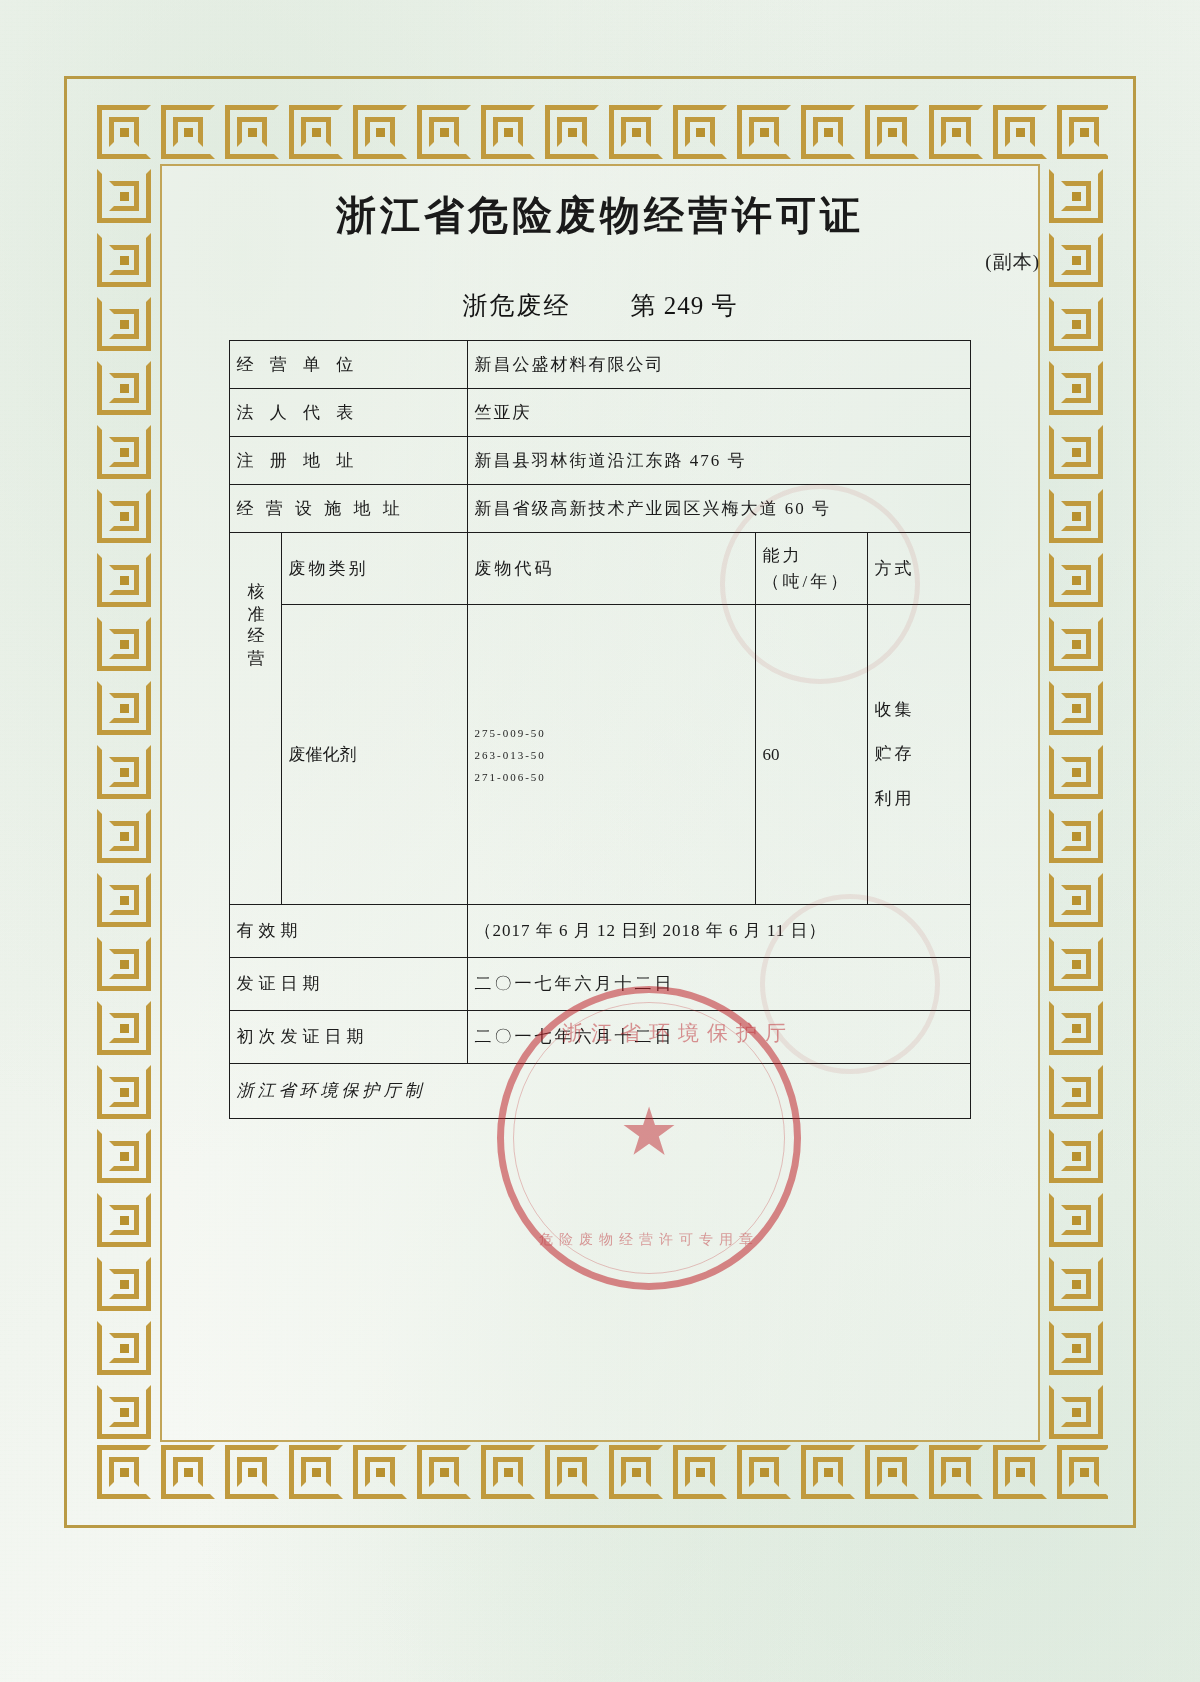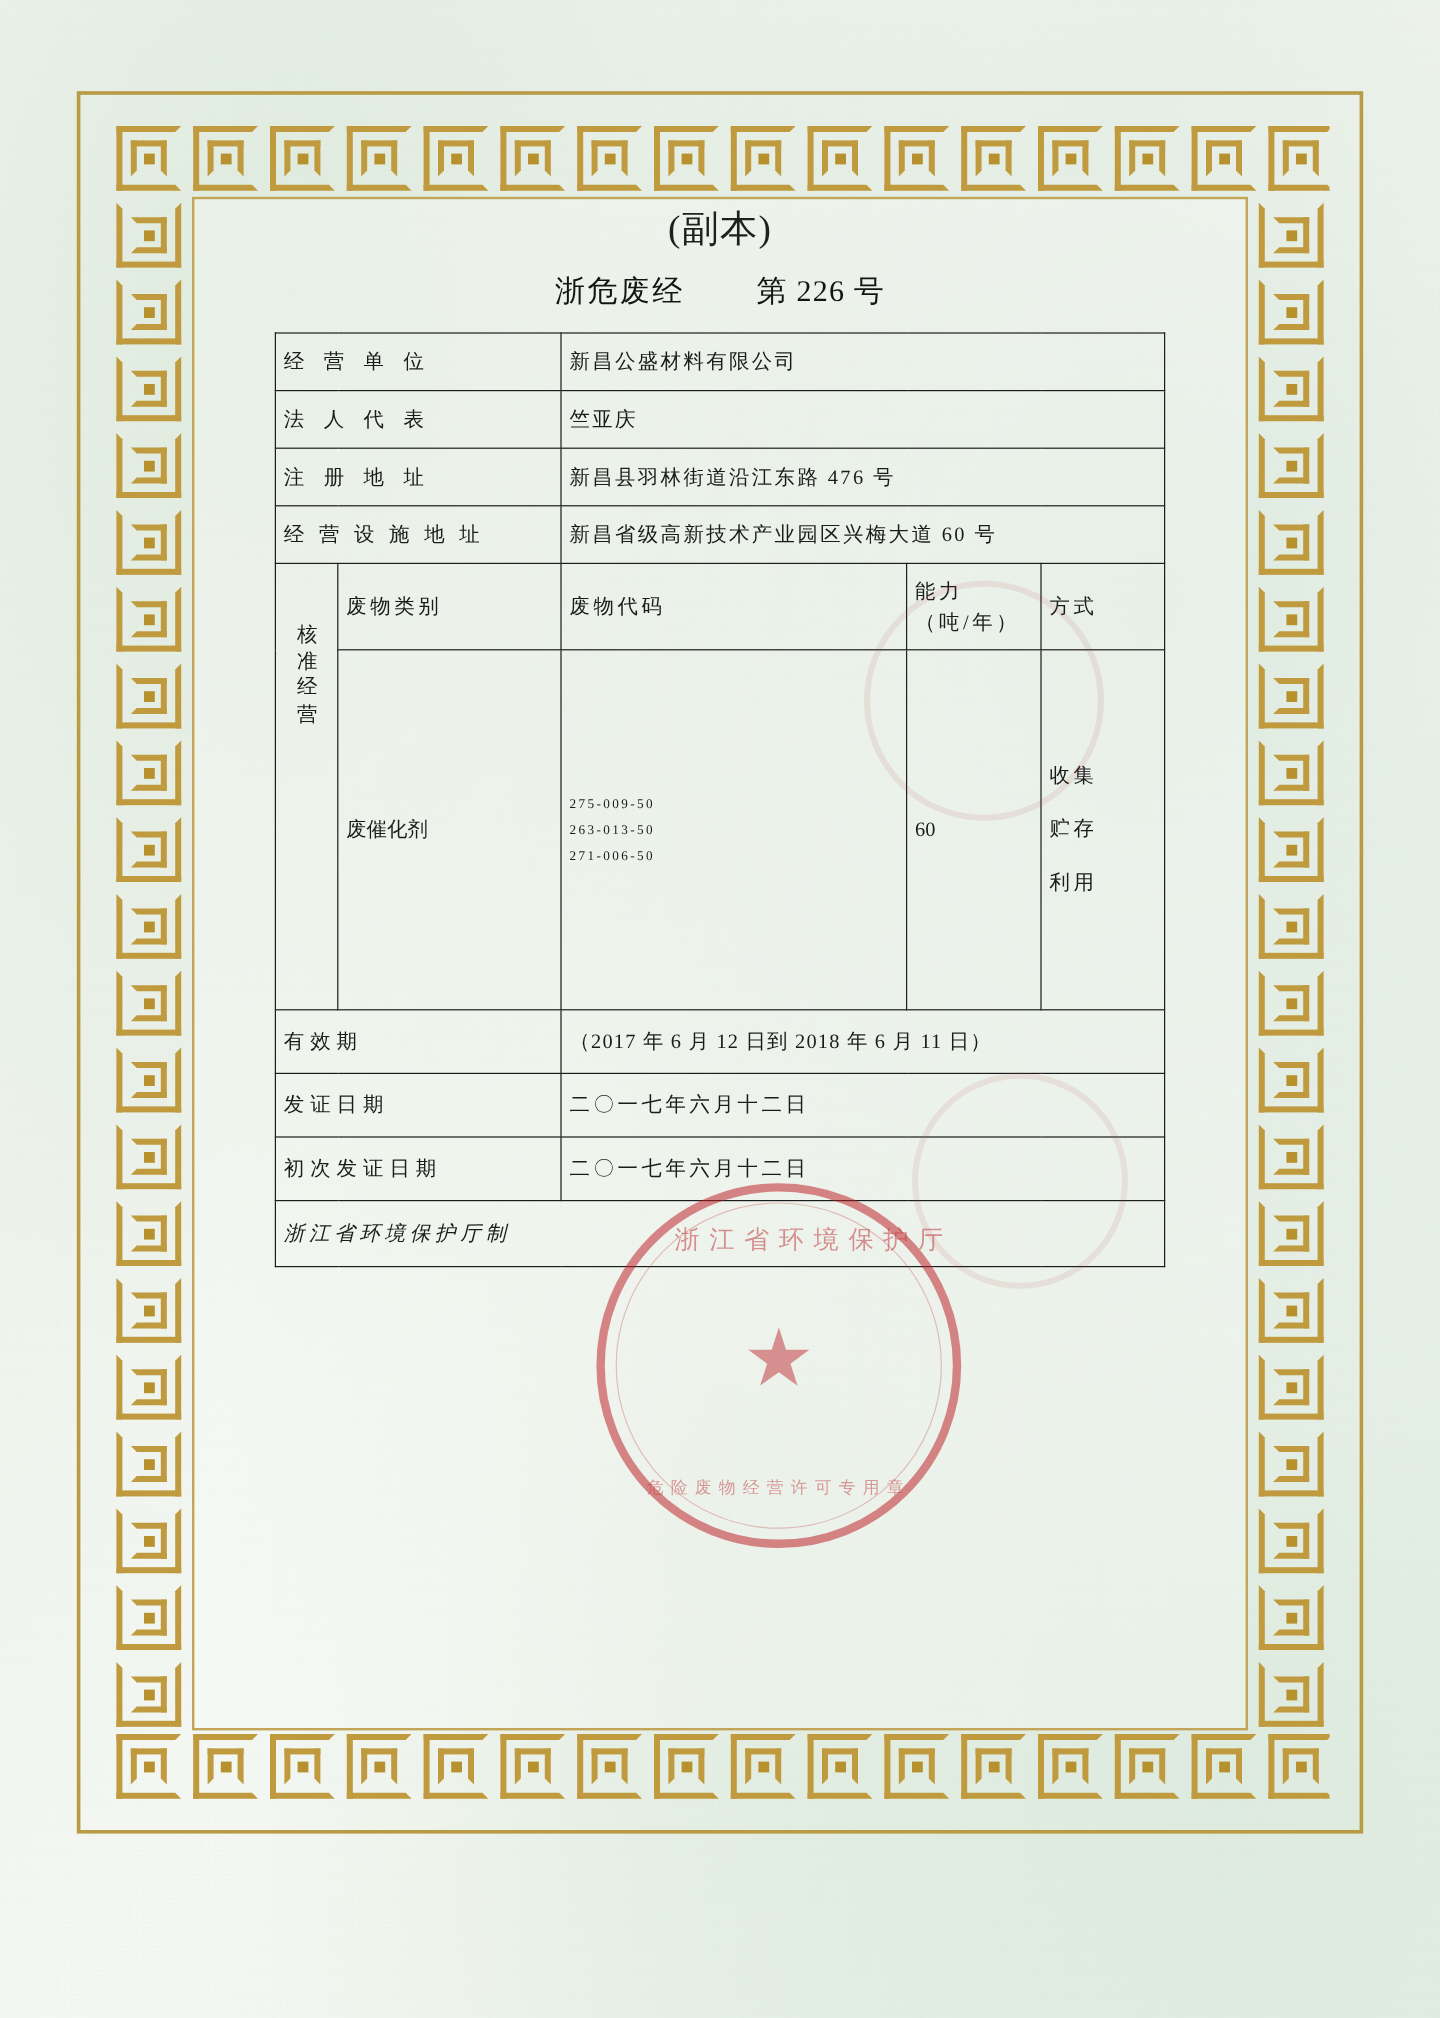--- a/index.html
+++ b/index.html
@@ -127,22 +127,22 @@
   .title {
     text-align: center;
     font-family: "Liberation Serif", "DejaVu Serif", serif;
     font-size: 40px;
     font-weight: bold;
     letter-spacing: 4px;
     color: #1a1a1a;
     margin-top: 24px;
   }
   .subtitle {
-    text-align: center;
-    font-size: 31px;
+    text-align: right;
+    font-size: 19px;
     color: #1f1f1f;
     margin-top: 6px;
     letter-spacing: 1px;
   }
   .docno {
     display: flex;
     justify-content: center;
     align-items: baseline;
     gap: 60px;
     margin-top: 14px;
@@ -508,25 +508,26 @@
         <div class="key-unit">
           <i></i>
         </div>
       </div>
   </div>
 
   <div class="inner-gold"></div>
 
   <div class="content">
 
+    <div class="title">浙江省危险废物经营许可证</div>
     <div class="subtitle">(副本)</div>
 
     <div class="docno">
       <span>浙危废经</span>
-      <span class="num">第 226 号</span>
+      <span class="num">第 249 号</span>
     </div>
 
     <div class="ghost"></div>
     <div class="ghost2"></div>
 
     <table class="cert">
       <colgroup>
         <col style="width:52px">
         <col style="width:186px">
         <col style="width:288px">

